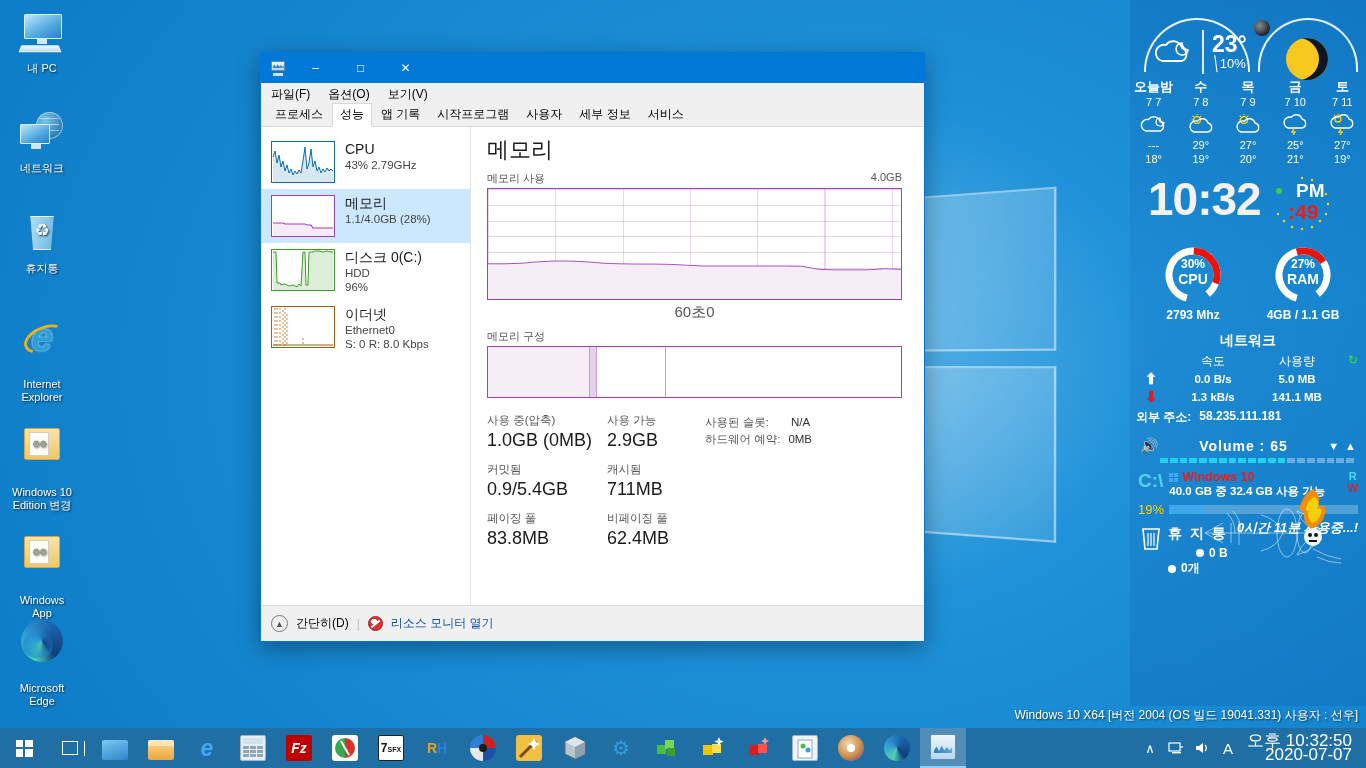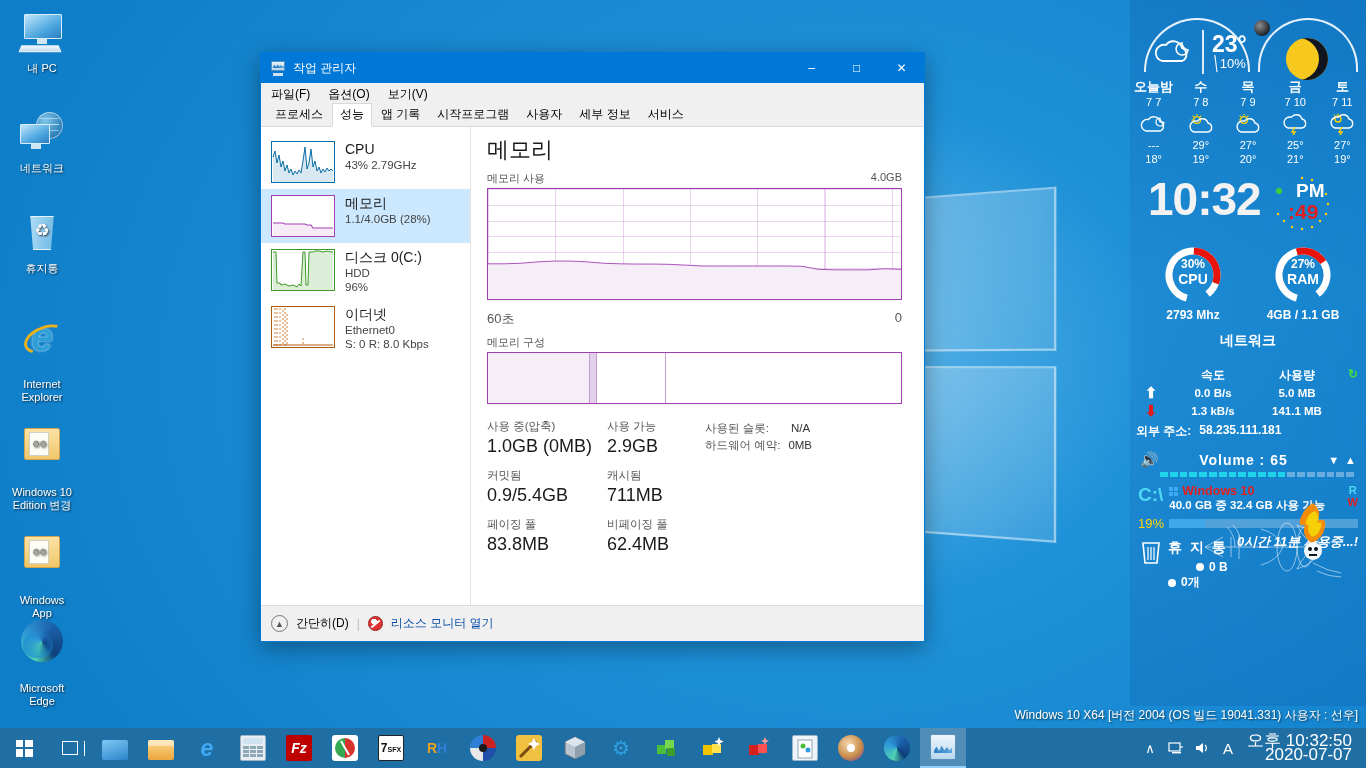--- a/index.html
+++ b/index.html
@@ -183,21 +183,21 @@
   .tm-h1 { font-size: 22px; color: #1a1a1a; line-height: 26px; margin-bottom: 8px; }
   .tm-cap-row { display: flex; justify-content: space-between; font-size: 11px; color: #555; margin-bottom: 2px; }
   .tm-graph { height: 112px; border: 1px solid #a33fb5; position: relative; background: #fff; }
   .tm-graph-grid {
     position: absolute; inset: 0;
     background-image:
       repeating-linear-gradient(to right, rgba(163,63,181,.22) 0 1px, transparent 1px 67.3px),
       repeating-linear-gradient(to bottom, rgba(163,63,181,.22) 0 1px, transparent 1px 15.8px);
   }
   .tm-graph svg { position: absolute; inset: 0; width: 100%; height: 100%; }
-  .tm-axis { display: flex; justify-content: space-between; font-size: 13px; color: #555; margin-top: 10px; }
+  .tm-axis { display: flex; justify-content: center; font-size: 15px; color: #555; margin-top: 3px; }
   .tm-cap2 { font-size: 11px; color: #555; margin-top: 7px; margin-bottom: 2px; }
   .tm-comp { height: 52px; border: 1px solid #a33fb5; display: flex; background: #fff; }
   .tm-comp .seg { height: 100%; }
   .tm-stats { margin-top: 14px; position: relative; }
   .tm-srow { display: flex; }
   .tm-scell { }
   .tm-slabel { font-size: 11.5px; color: #555; line-height: 16px; }
   .tm-sval { font-size: 18px; color: #1a1a1a; line-height: 25px; }
   .tm-smallpair { font-size: 11.5px; color: #555; line-height: 17px; display: flex; gap: 8px; }
   .tm-smallpair .k { }
@@ -265,21 +265,21 @@
   .g-dot { position: absolute; left: 146px; top: 16px; width: 6px; height: 6px; border-radius: 50%; background: #3bd13b; }
   .g-secring { position: absolute; left: 140px; top: 2px; width: 64px; height: 58px; }
   .g-gauges { display: flex; justify-content: center; gap: 26px; margin-top: 10px; }
   .g-gauge { width: 84px; text-align: center; position: relative; }
   .g-gauge .ring { width: 62px; height: 62px; margin: 0 auto; position: relative; }
   .g-gauge .ring svg { position: absolute; inset: 0; }
   .g-gauge .rt { position: absolute; left: 0; right: 0; top: 13px; font-size: 12px; font-weight: bold; }
   .g-gauge .rl { position: absolute; left: 0; right: 0; top: 27px; font-size: 14px; font-weight: bold; }
   .g-gauge .sub { font-size: 12px; font-weight: bold; margin-top: 2px; }
   .g-nettitle { text-align: center; font-size: 14px; font-weight: bold; margin-top: 10px; }
-  .g-nethead { display: flex; font-size: 12px; font-weight: bold; margin-top: 17px; }
+  .g-nethead { display: flex; font-size: 12px; font-weight: normal; margin-top: 3px; }
   .g-netrow { display: flex; font-size: 11.5px; font-weight: bold; align-items: center; }
   .g-c1 { width: 42px; text-align: center; }
   .g-c2 { width: 82px; text-align: center; }
   .g-c3 { width: 86px; text-align: center; }
   .g-c4 { width: 26px; text-align: center; }
   .g-arrow-up { color: #fff; font-size: 15px; }
   .g-arrow-dn { color: #e21b1b; font-size: 15px; }
   .g-extip { display: flex; font-size: 12px; font-weight: bold; margin-top: 3px; padding-left: 6px; gap: 8px; }
   .g-vol { display: flex; align-items: center; gap: 6px; margin-top: 11px; padding: 0 10px; }
   .g-voltext { font-size: 14px; font-weight: bold; letter-spacing: 1px; flex: 1; text-align: center; }
@@ -401,21 +401,20 @@
 Edge</span>
 </div>
 
 <div id="taskmgr">
 
   <div class="tm-title">
     <div class="tm-title-icon">
       <div class="scr"></div>
         <div class="base"></div>
     </div>
-    <div class="tm-title-text">작업 관리자</div>
     <div class="tm-wbtn">–</div>
     <div class="tm-wbtn">□</div>
     <div class="tm-wbtn close">✕</div>
   </div>
 
   <div class="tm-menu">
     <span>파일(F)</span>
     <span>옵션(O)</span>
     <span>보기(V)</span>
   </div>

